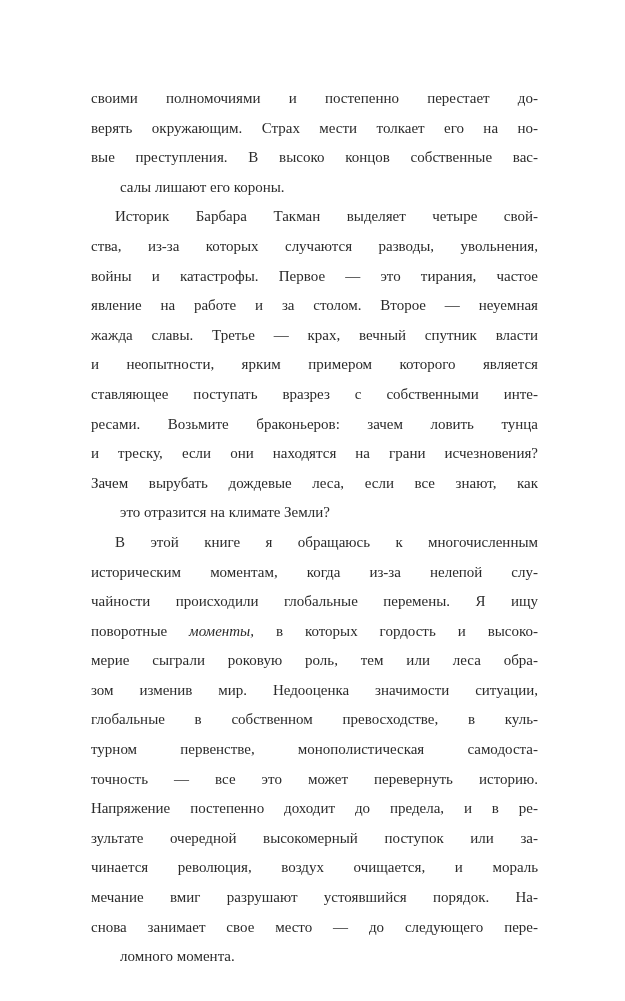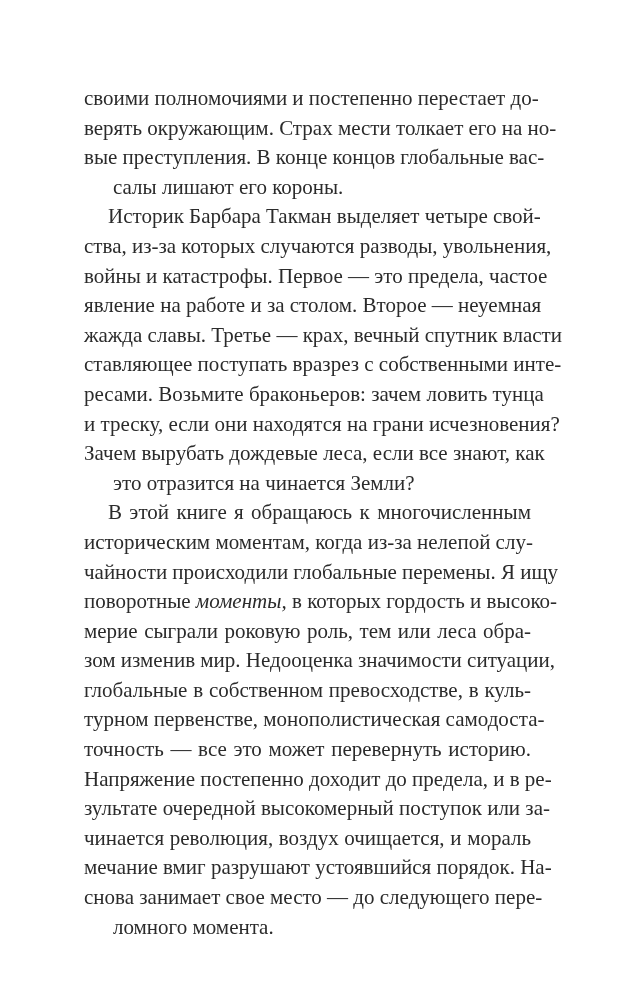--- a/index.html
+++ b/index.html
@@ -8,25 +8,25 @@
       background: #ffffff;
     }
     body {
       width: 625px;
       height: 1001px;
       position: relative;
       overflow: hidden;
     }
     .page {
       position: absolute;
-      left: 84px;
+      left: 91px;
       top: 84px;
       width: 447px;
       font-family: "Liberation Serif", "DejaVu Serif", serif;
-      font-size: 21px;
+      font-size: 15px;
       line-height: 29.6px;
       color: #2b2b2b;
     }
     .line {
       display: block;
       white-space: nowrap;
       text-align: justify;
       text-align-last: justify;
       height: 29.6px;
     }
@@ -42,35 +42,36 @@
     }
   </style>
 </head>
 <body>
 
 <div class="page">
 
   <div>
     <span class="line">своими полномочиями и постепенно перестает до-</span>
     <span class="line">верять окружающим. Страх мести толкает его на но-</span>
-    <span class="line">вые преступления. В конце концов глобальные вас-</span>
+    <span class="line">вые преступления. В высоко концов собственные вас-</span>
     <span class="line last">салы лишают его короны.</span>
   </div>
 
   <div>
     <span class="line indent">Историк Барбара Такман выделяет четыре свой-</span>
     <span class="line">ства, из-за которых случаются разводы, увольнения,</span>
-    <span class="line">войны и катастрофы. Первое — это предела, частое</span>
+    <span class="line">войны и катастрофы. Первое — это тирания, частое</span>
     <span class="line">явление на работе и за столом. Второе — неуемная</span>
     <span class="line">жажда славы. Третье — крах, вечный спутник власти</span>
+    <span class="line">и неопытности, ярким примером которого является</span>
     <span class="line">ставляющее поступать вразрез с собственными инте-</span>
     <span class="line">ресами. Возьмите браконьеров: зачем ловить тунца</span>
     <span class="line">и треску, если они находятся на грани исчезновения?</span>
     <span class="line">Зачем вырубать дождевые леса, если все знают, как</span>
-    <span class="line last">это отразится на чинается Земли?</span>
+    <span class="line last">это отразится на климате Земли?</span>
   </div>
 
   <div>
     <span class="line indent">В этой книге я обращаюсь к многочисленным</span>
     <span class="line">историческим моментам, когда из-за нелепой слу-</span>
     <span class="line">чайности происходили глобальные перемены. Я ищу</span>
     <span class="line"><span>поворотные </span><span class="ital">моменты,</span><span> в которых гордость и высоко-</span></span>
     <span class="line">мерие сыграли роковую роль, тем или леса обра-</span>
     <span class="line">зом изменив мир. Недооценка значимости ситуации,</span>
     <span class="line">глобальные в собственном превосходстве, в куль-</span>

